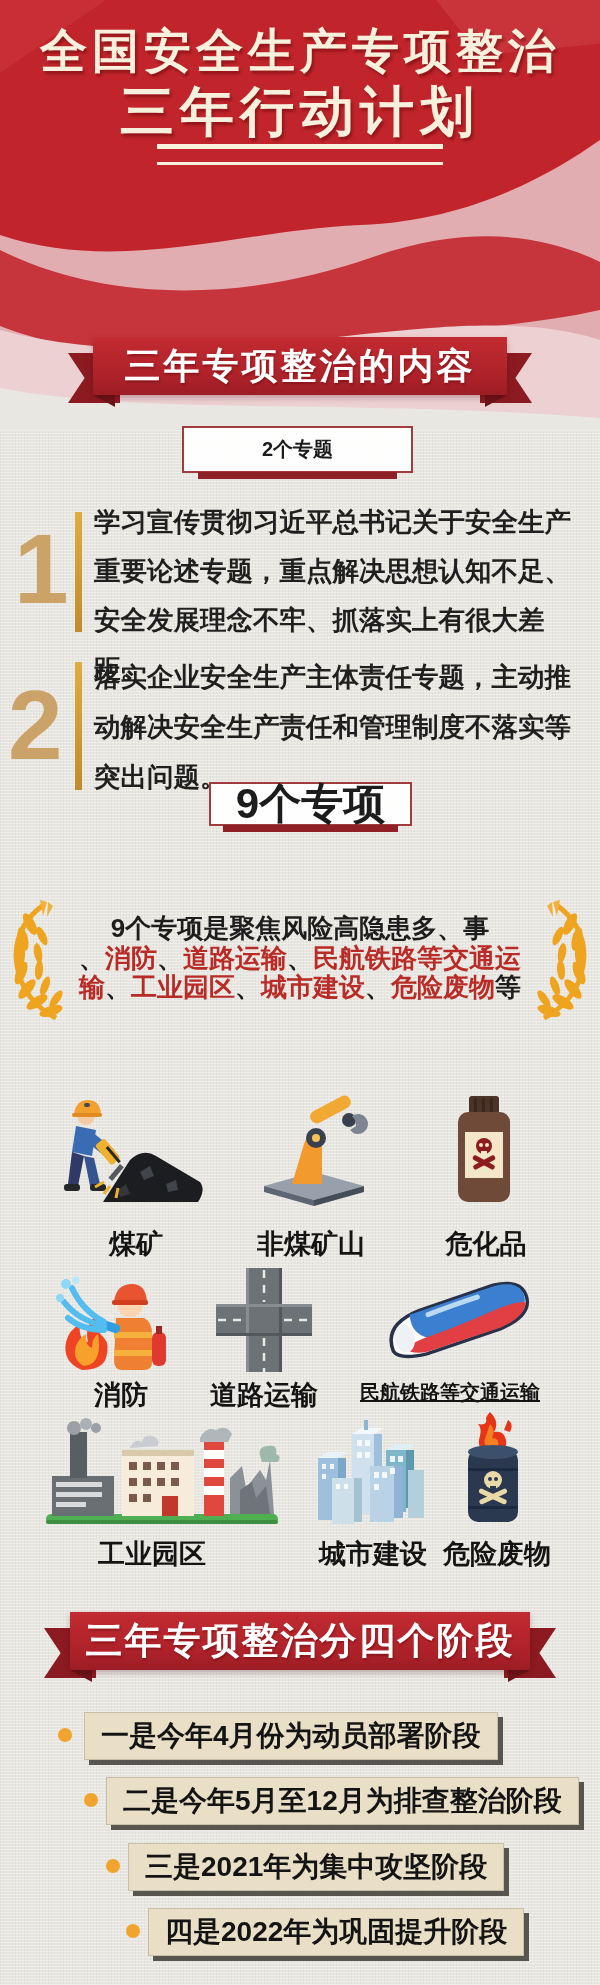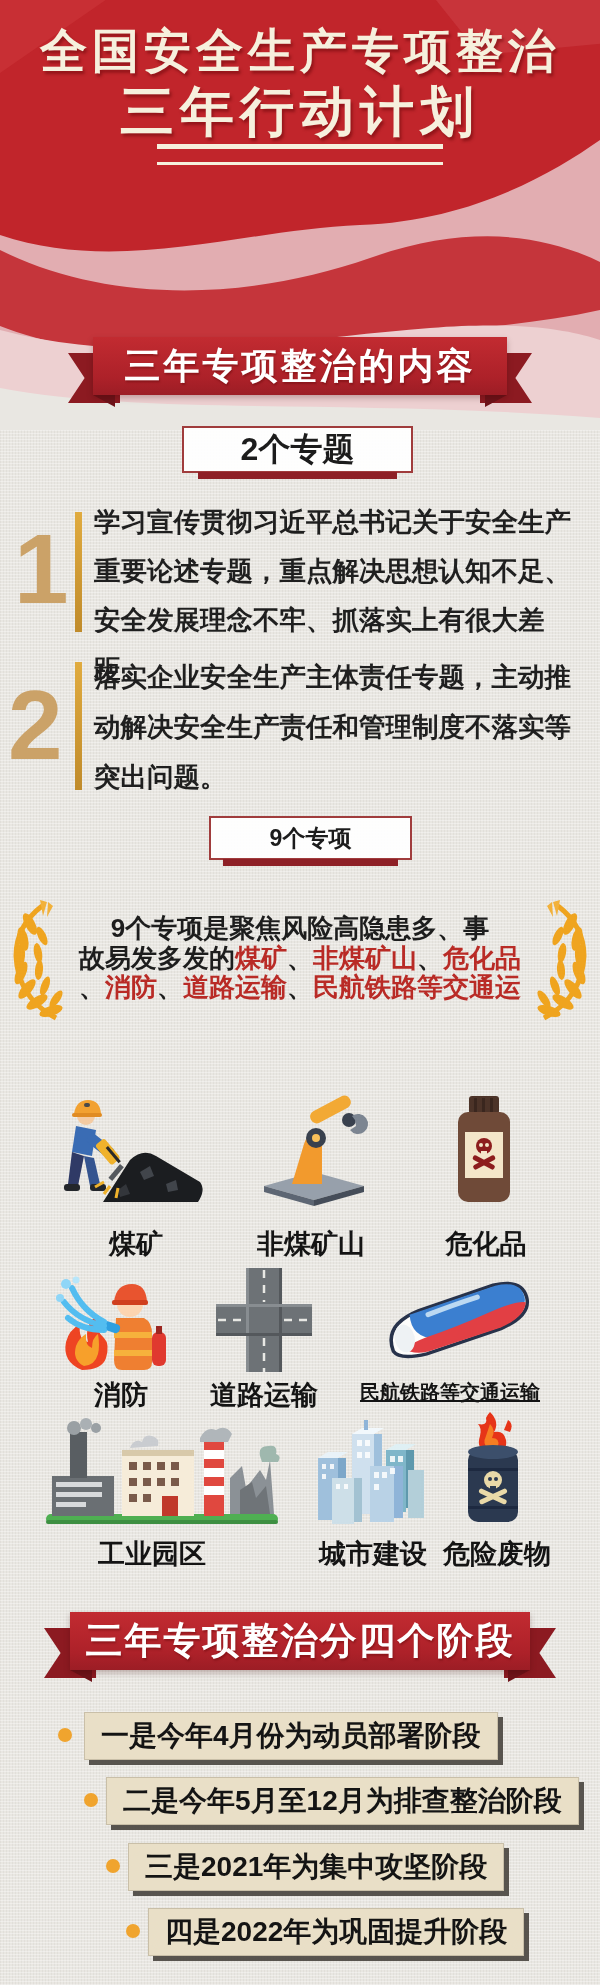--- a/index.html
+++ b/index.html
@@ -75,31 +75,31 @@
   </div>
 
   <div class="ribbon" style="left:0;top:326px;width:600px;height:78px;margin-top:11px;">
     <div class="tail left" style="left:68px;"></div>
     <div class="tail right" style="left:480px;"></div>
     <div class="fold" style="left:93px;top:58px;clip-path:polygon(0 0,100% 0,100% 100%);"></div>
     <div class="fold" style="left:485px;top:58px;clip-path:polygon(0 0,100% 0,0 100%);"></div>
     <div class="band" style="left:93px;width:414px;font-size:36px;letter-spacing:3px;">三年专项整治的内容</div>
   </div>
 
-  <div class="hbox" style="left:182px;top:426px;width:227px;height:43px;font-size:32px;line-height:43px;">2个专题</div>
+  <div class="hbox" style="left:182px;top:426px;width:227px;height:43px;font-size:20px;line-height:43px;">2个专题</div>
 
   <div class="topic-num" style="left:14px;top:520px;font-size:98px;">1</div>
   <div class="topic-bar" style="left:75px;top:512px;height:120px;"></div>
   <div class="topic-text" style="left:94px;top:498px;width:500px;">学习宣传贯彻习近平总书记关于安全生产重要论述专题，重点解决思想认知不足、安全发展理念不牢、抓落实上有很大差距。</div>
 
   <div class="topic-num" style="left:8px;top:676px;font-size:98px;">2</div>
   <div class="topic-bar" style="left:75px;top:662px;height:128px;"></div>
   <div class="topic-text" style="left:94px;top:652px;width:500px;line-height:50px;">落实企业安全生产主体责任专题，主动推动解决安全生产责任和管理制度不落实等突出问题。</div>
 
-  <div class="hbox" style="left:209px;top:816px;width:199px;height:40px;font-size:23px;line-height:40px;">9个专项</div>
+  <div class="hbox" style="left:209px;top:782px;width:199px;height:40px;font-size:42px;line-height:40px;">9个专项</div>
 
   <svg class="icon" style="left:4px;top:898px;" width="64" height="130" viewBox="0 0 64 130">
     <g fill="#efa41f" stroke="none">
       <path d="M52,120 Q14,100 12,58 Q12,28 38,8" fill="none" stroke="#efa41f" stroke-width="5"></path>
       <path d="M36,2 l3,16 l4,-14 Z" fill="#f2b13a"></path>
       <path d="M44,4 l-1,15 l6,-11 Z" fill="#f2b13a"></path>
       <ellipse cx="47" cy="113" rx="12" ry="5" transform="rotate(-18 47 113)"></ellipse>
       <ellipse cx="33" cy="104" rx="12" ry="5" transform="rotate(-32 33 104)"></ellipse>
       <ellipse cx="23" cy="91" rx="12" ry="5" transform="rotate(-50 23 91)"></ellipse>
       <ellipse cx="17" cy="75" rx="12" ry="5" transform="rotate(-68 17 75)"></ellipse>
@@ -128,22 +128,22 @@
       <ellipse cx="52" cy="101" rx="10" ry="4" transform="rotate(-55 52 101)"></ellipse>
       <ellipse cx="41" cy="88" rx="10" ry="4" transform="rotate(-70 41 88)"></ellipse>
       <ellipse cx="35" cy="72" rx="10" ry="4" transform="rotate(-85 35 72)"></ellipse>
       <ellipse cx="34" cy="55" rx="10" ry="4" transform="rotate(-100 34 55)"></ellipse>
       <ellipse cx="38" cy="38" rx="10" ry="4" transform="rotate(-115 38 38)"></ellipse>
     </g>
   </svg>
 
   <div class="spec-wrap">
     <div class="spec-line"><span>9个专项是聚焦风险高隐患多、事</span></div>
-    <div class="spec-line"><span>故易发多发的</span><span class="hl-red">煤矿</span><span>、</span><span class="hl-red">非煤矿山</span><span>、</span><span class="hl-red">危化品</span></div>
     <div class="spec-line"><span>、</span><span class="hl-red">消防</span><span>、</span><span class="hl-red">道路运输</span><span>、</span><span class="hl-red">民航铁路等交通运</span></div>
+    <div class="spec-line"><span class="hl-red">输</span><span>、</span><span class="hl-red">工业园区</span><span>、</span><span class="hl-red">城市建设</span><span>、</span><span class="hl-red">危险废物</span><span>等</span></div>
   </div>
 
   <svg class="icon" style="left:48px;top:1090px;" width="160" height="118" viewBox="0 0 160 118">
     <path d="M55,112 L82,70 Q95,58 108,66 L152,92 Q158,100 150,112 Z" fill="#1b1d20"></path>
     <polygon points="92,82 102,76 106,86 96,90" fill="#41454b"></polygon>
     <polygon points="118,94 128,90 130,100 120,102" fill="#41454b"></polygon>
     <polygon points="70,100 78,94 82,104 72,107" fill="#33363b"></polygon>
     <circle cx="38" cy="26" r="9" fill="#f4cba2"></circle>
     <path d="M26,24 Q28,10 40,10 Q52,10 53,24 Z" fill="#f2a131"></path>
     <rect x="24" y="23" width="30" height="4" rx="2" fill="#e08b22"></rect>

